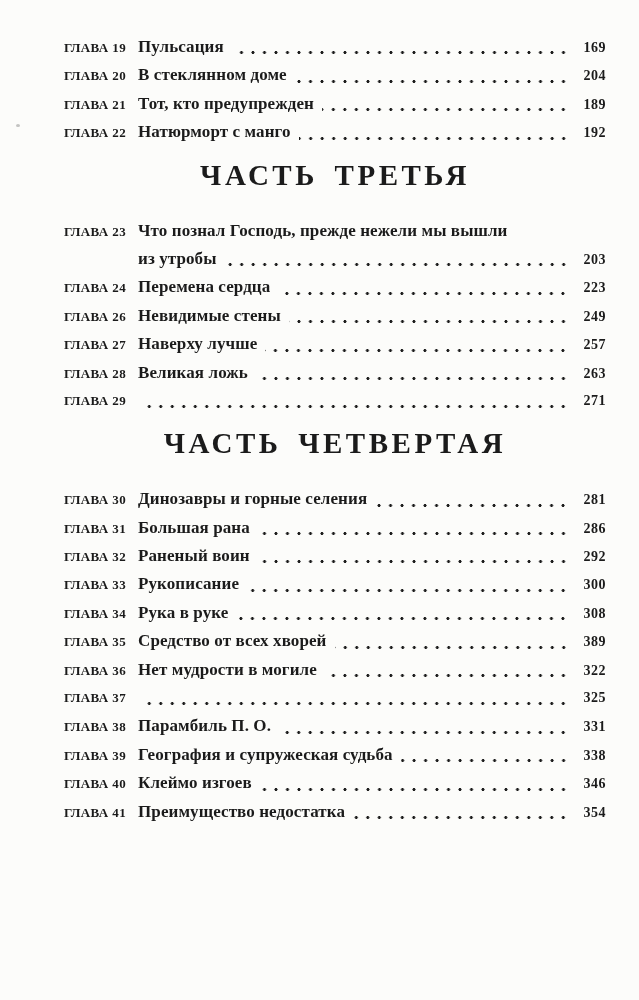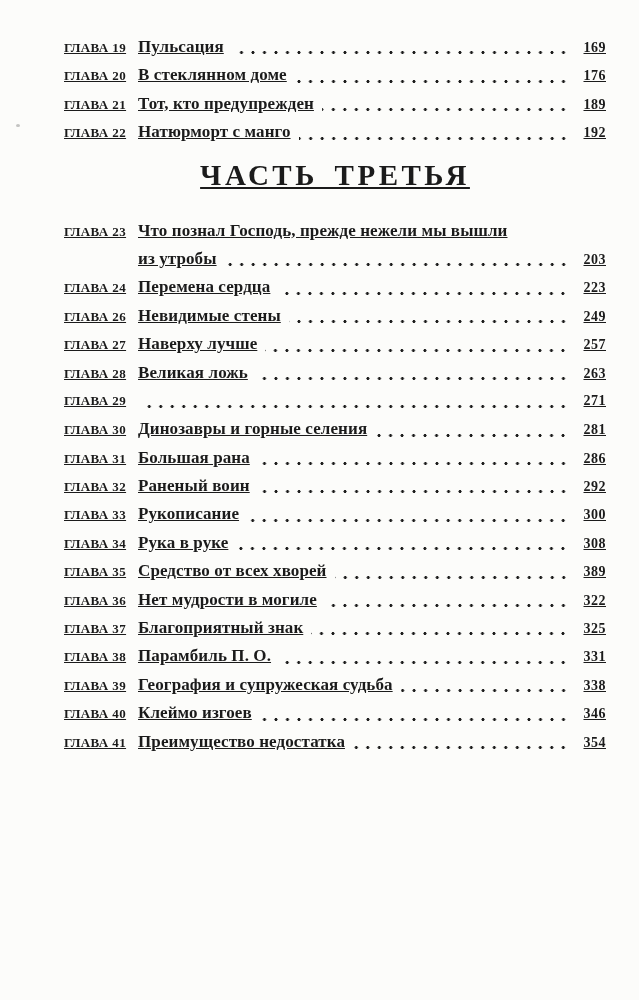--- a/index.html
+++ b/index.html
@@ -6,21 +6,20 @@
   body {
     width: 639px; height: 1000px;
     font-family: "Liberation Serif", "DejaVu Serif", serif;
     overflow: hidden;
   }
   .page {
     position: relative;
     width: 639px; height: 1000px;
     background: #fcfcfa;
     color: #1b1b1b;
-    text-decoration: underline;
   }
   .toc {
     padding: 33px 33px 0 64px;
   }
   .row {
     display: flex;
     align-items: baseline;
     height: 28.4px;
     font-weight: bold;
     font-size: 17px;
@@ -77,21 +76,21 @@
       <div class="row">
     <span class="lbl">ГЛАВА 19</span>
     <span class="ttl">Пульсация</span>
     <span class="leader"></span>
     <span class="pg">169</span>
   </div>
       <div class="row">
     <span class="lbl">ГЛАВА 20</span>
     <span class="ttl">В стеклянном доме</span>
     <span class="leader"></span>
-    <span class="pg">176</span>
+    <span class="pg">204</span>
   </div>
       <div class="row">
     <span class="lbl">ГЛАВА 21</span>
     <span class="ttl">Тот, кто предупрежден</span>
     <span class="leader"></span>
     <span class="pg">189</span>
   </div>
       <div class="row">
     <span class="lbl">ГЛАВА 22</span>
     <span class="ttl">Натюрморт с манго</span>
@@ -131,20 +130,21 @@
     <span class="lbl">ГЛАВА 28</span>
     <span class="ttl">Великая ложь</span>
     <span class="leader"></span>
     <span class="pg">263</span>
   </div>
       <div class="row">
     <span class="lbl">ГЛАВА 29</span>
     <span class="leader"></span>
     <span class="pg">271</span>
   </div>
+      <div class="part-header">ЧАСТЬ ЧЕТВЕРТАЯ</div>
       <div class="row">
     <span class="lbl">ГЛАВА 30</span>
     <span class="ttl">Динозавры и горные селения</span>
     <span class="leader"></span>
     <span class="pg">281</span>
   </div>
       <div class="row">
     <span class="lbl">ГЛАВА 31</span>
     <span class="ttl">Большая рана</span>
     <span class="leader"></span>
@@ -175,21 +175,20 @@
     <span class="pg">389</span>
   </div>
       <div class="row">
     <span class="lbl">ГЛАВА 36</span>
     <span class="ttl">Нет мудрости в могиле</span>
     <span class="leader"></span>
     <span class="pg">322</span>
   </div>
       <div class="row">
     <span class="lbl">ГЛАВА 37</span>
-    <span class="ttl">Благоприятный знак</span>
     <span class="leader"></span>
     <span class="pg">325</span>
   </div>
       <div class="row">
     <span class="lbl">ГЛАВА 38</span>
     <span class="ttl">Парамбиль П. О.</span>
     <span class="leader"></span>
     <span class="pg">331</span>
   </div>
       <div class="row">

